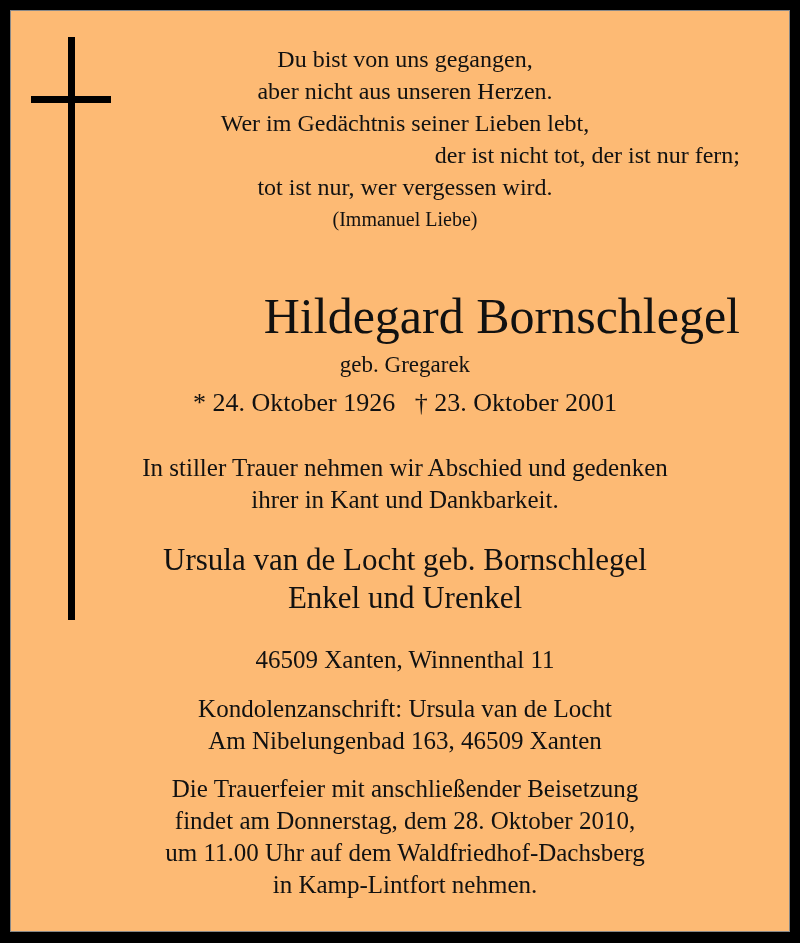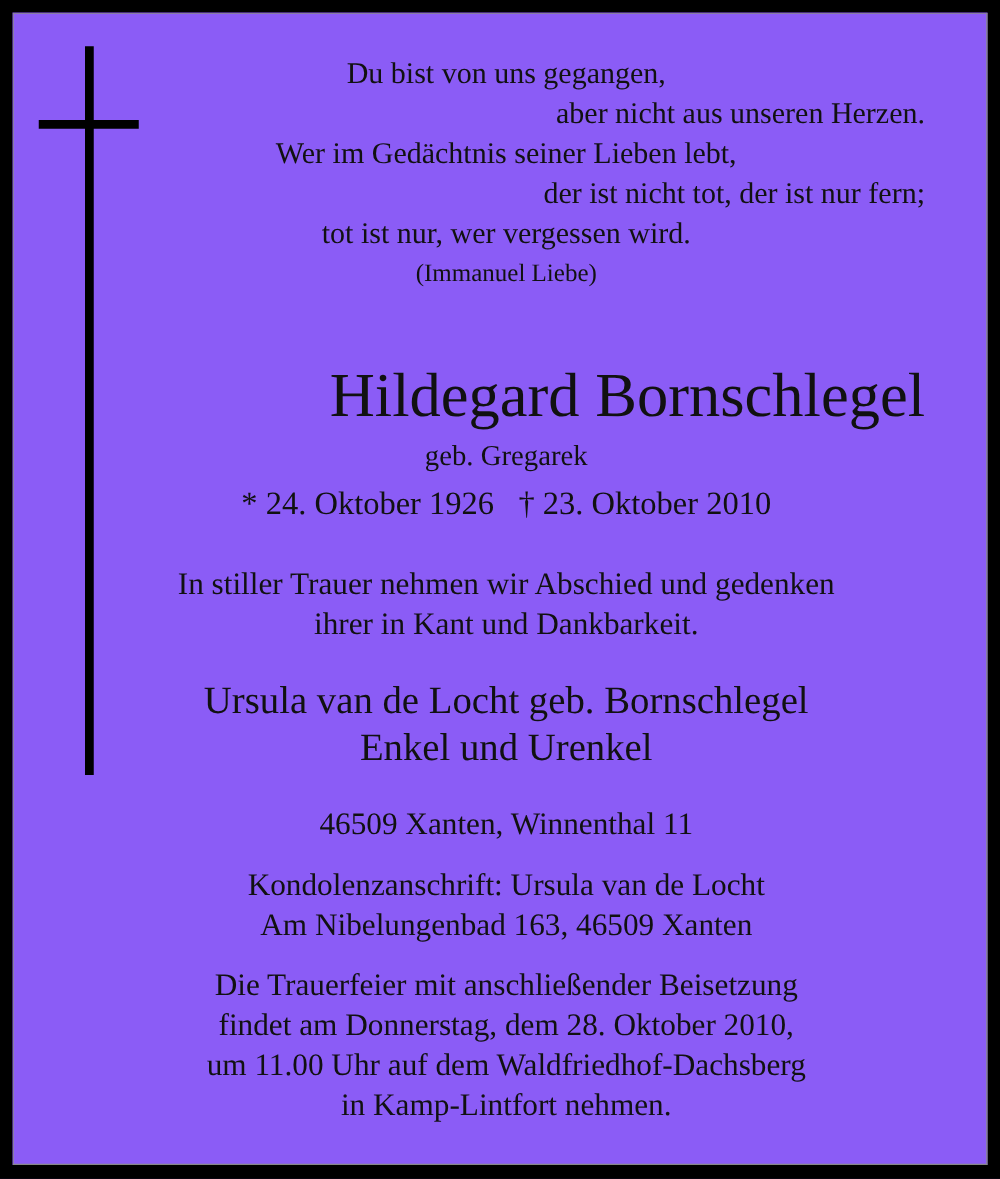--- a/index.html
+++ b/index.html
@@ -14,21 +14,21 @@
       overflow: hidden;
       font-family: "Liberation Serif", "DejaVu Serif", serif;
       color: #111111;
     }
     .frame {
       position: absolute;
       left: 10px;
       top: 10px;
       width: 780px;
       height: 922px;
-      background: #8b5cf6;
+      background: #fdba74;
       box-shadow: inset 0 0 0 1px #888888;
     }
     .cross-v {
       position: absolute;
       left: 58px;
       top: 27px;
       width: 7px;
       height: 583px;
       background: #000000;
     }
@@ -64,29 +64,29 @@
   </style>
 </head>
 <body>
 
 <div class="frame">
   <div class="cross-v"></div>
   <div class="cross-h"></div>
 
   <div class="content">
     <div class="line quote" style="top:36px;">Du bist von uns gegangen,</div>
-    <div class="line quote" style="top:68px;text-align:right;">aber nicht aus unseren Herzen.</div>
+    <div class="line quote" style="top:68px;">aber nicht aus unseren Herzen.</div>
     <div class="line quote" style="top:100px;">Wer im Gedächtnis seiner Lieben lebt,</div>
     <div class="line quote" style="top:132px;text-align:right;">der ist nicht tot, der ist nur fern;</div>
     <div class="line quote" style="top:164px;">tot ist nur, wer vergessen wird.</div>
     <div class="line cite" style="top:198px;">(Immanuel Liebe)</div>
 
     <div class="line name" style="top:277px;">Hildegard Bornschlegel</div>
     <div class="line maiden" style="top:342px;">geb. Gregarek</div>
-    <div class="line dates" style="top:378px; white-space:pre;">* 24. Oktober 1926   † 23. Oktober 2010</div>
+    <div class="line dates" style="top:378px; white-space:pre;">* 24. Oktober 1926   † 23. Oktober 2001</div>
 
     <div class="line body26" style="top:444px;">In stiller Trauer nehmen wir Abschied und gedenken</div>
     <div class="line body26" style="top:476px;">ihrer in Kant und Dankbarkeit.</div>
 
     <div class="line mourners" style="top:532px;">Ursula van de Locht geb. Bornschlegel</div>
     <div class="line mourners" style="top:570px;">Enkel und Urenkel</div>
 
     <div class="line body26" style="top:636px;">46509 Xanten, Winnenthal 11</div>
 
     <div class="line body26" style="top:685px;">Kondolenzanschrift: Ursula van de Locht</div>

